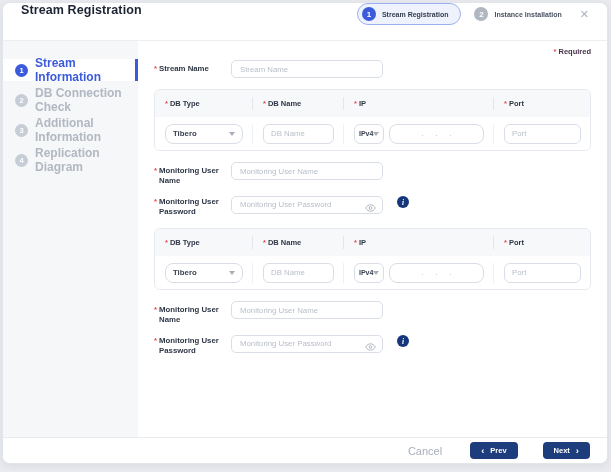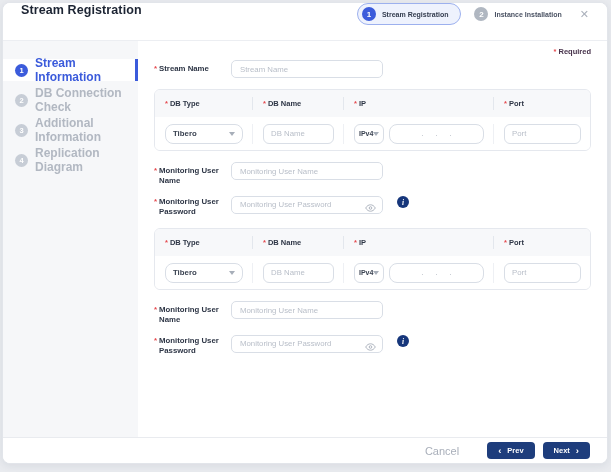--- a/index.html
+++ b/index.html
@@ -114,21 +114,21 @@
   .ftr {
     flex:0 0 26px; border-top:1px solid #e9ebef; background:#fff;
     display:flex; align-items:center; justify-content:flex-end; padding-right:17px;
   }
   .cancel { font-size:11px; color:#a9afba; margin-right:28px; cursor:pointer; }
   .btn {
     height:17px; border:none; border-radius:4px; background:#1e3d7c; color:#fff;
     font-size:7.5px; font-weight:bold; display:flex; align-items:center; gap:6px;
     padding:0 11px; cursor:pointer; font-family:"Liberation Sans", sans-serif;
   }
-  .btn + .btn { margin-left:8px; }
+  .btn + .btn { margin-left:25px; }
   .chev { font-size:9.5px; line-height:1; font-weight:bold; }
 </style>
 </head>
 <body>
 
 <div class="modal">
 
   <div class="hdr">
     <div class="hdr-title">Stream Registration</div>
     <div class="hstepper">

